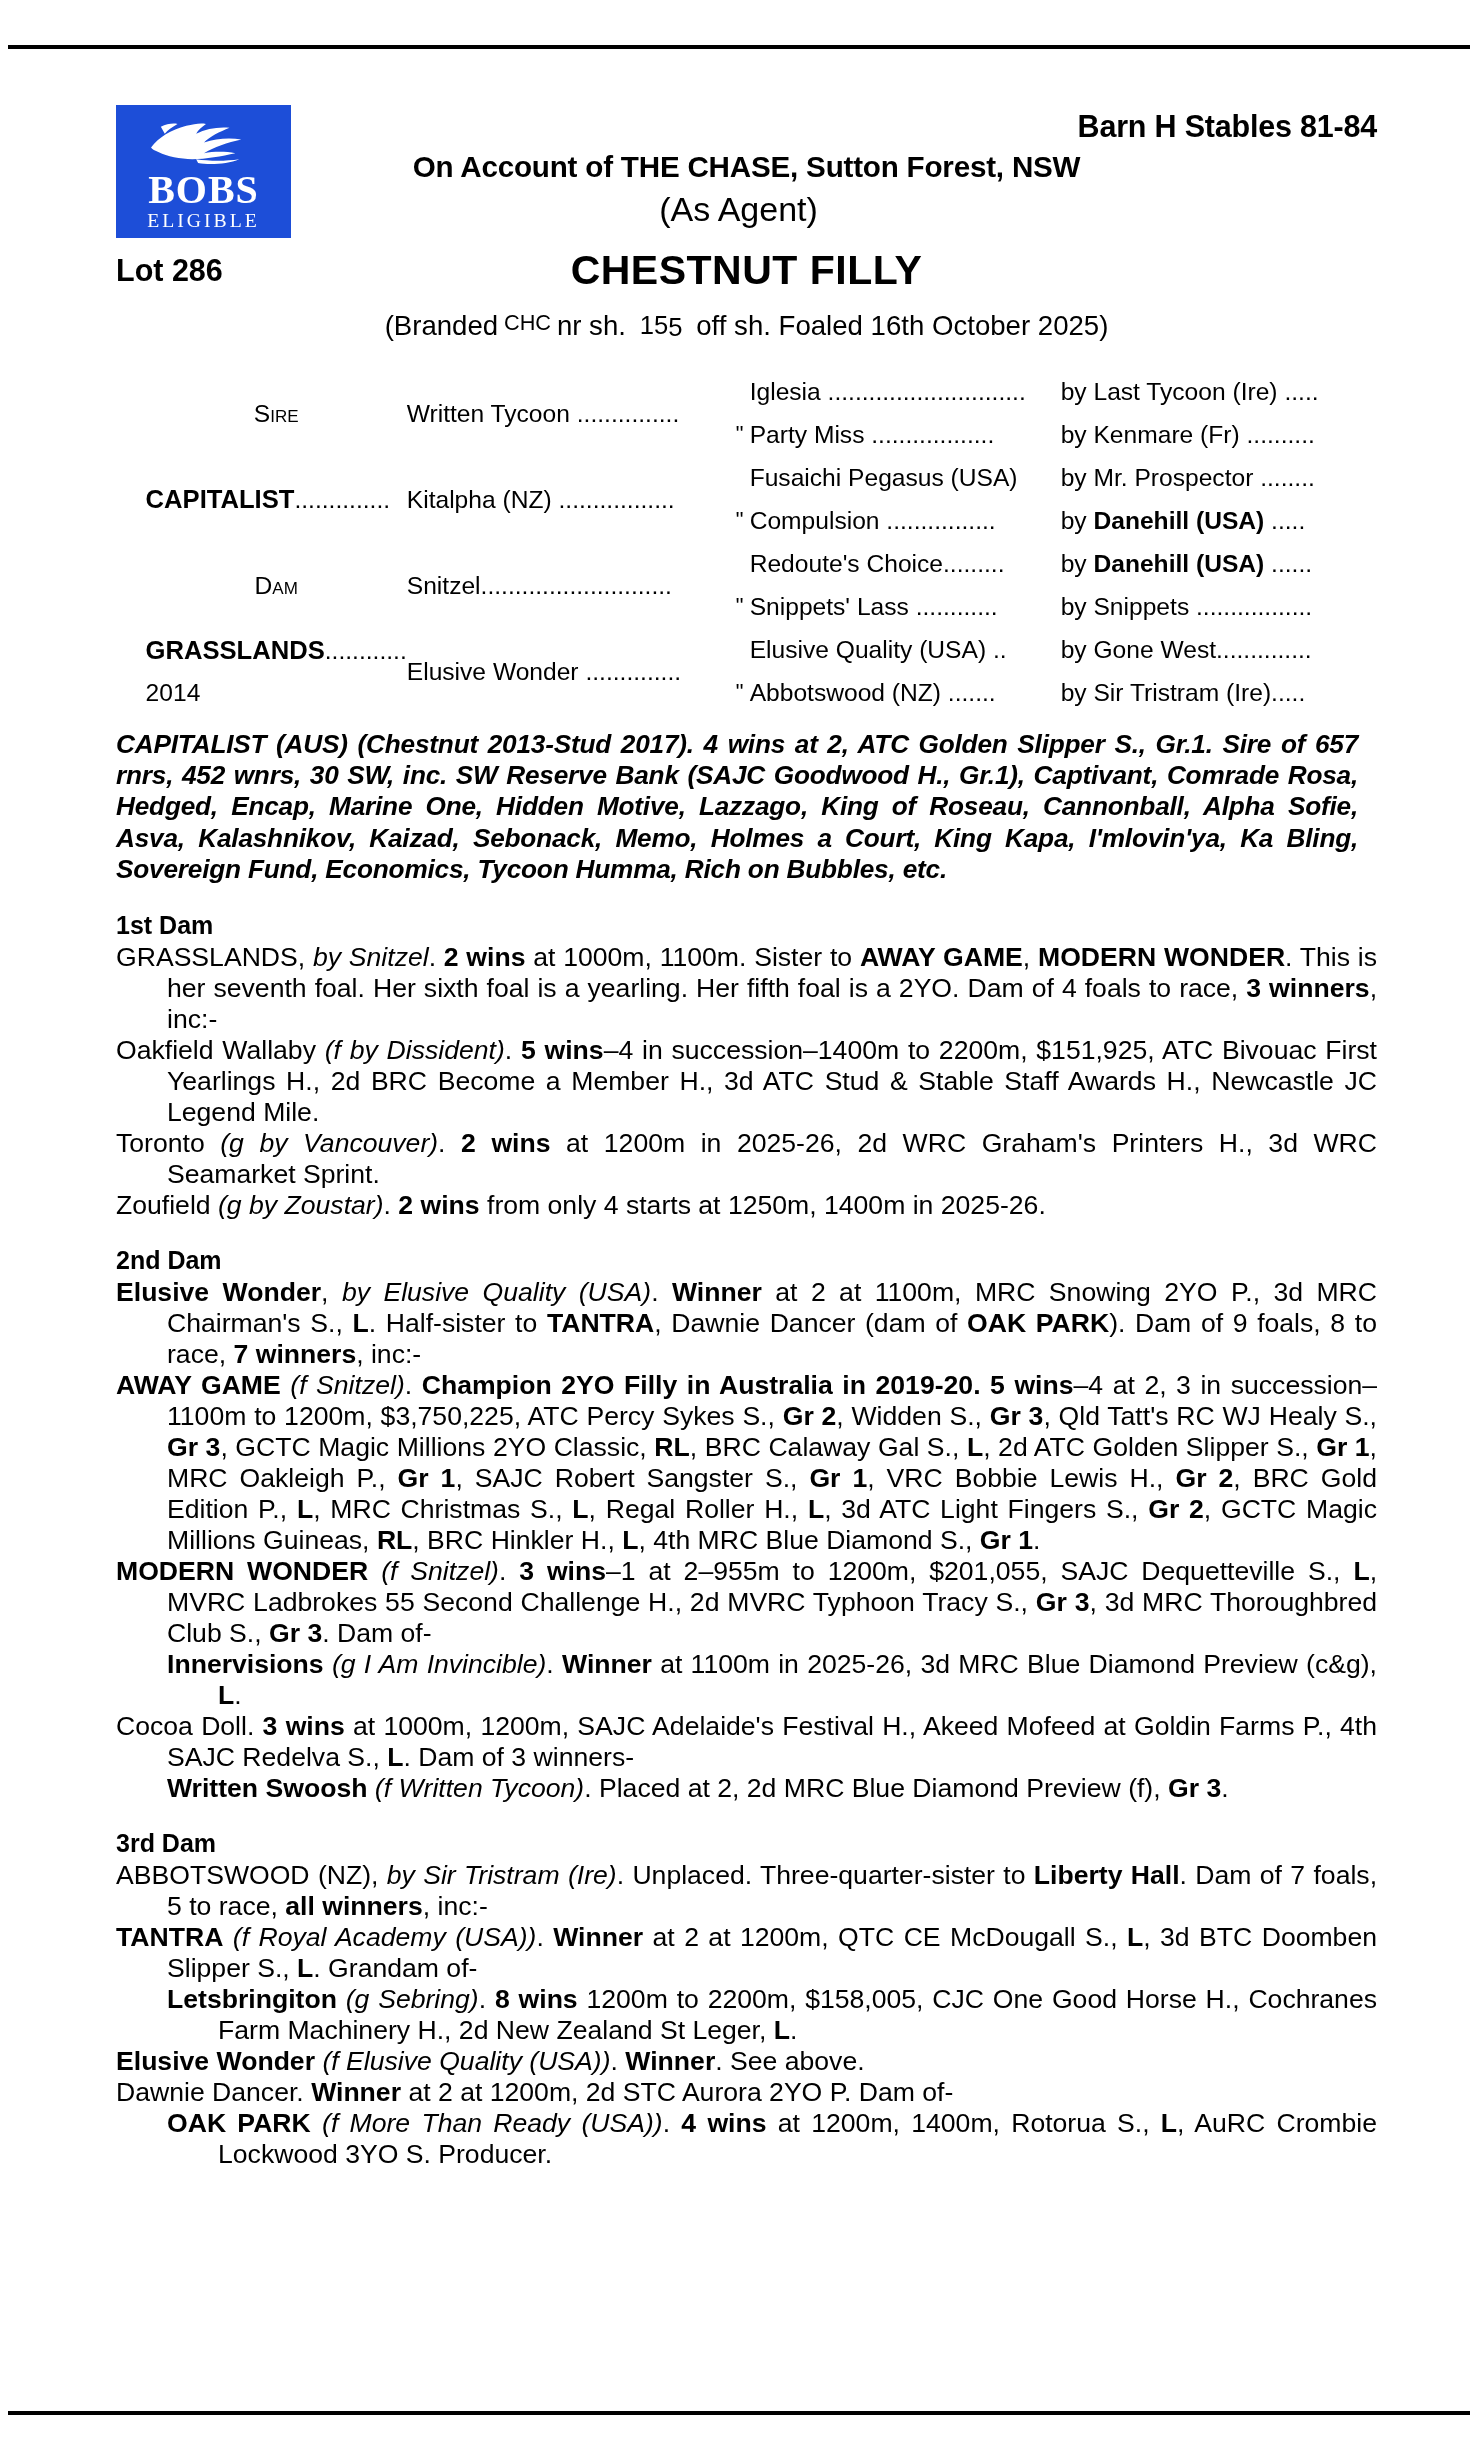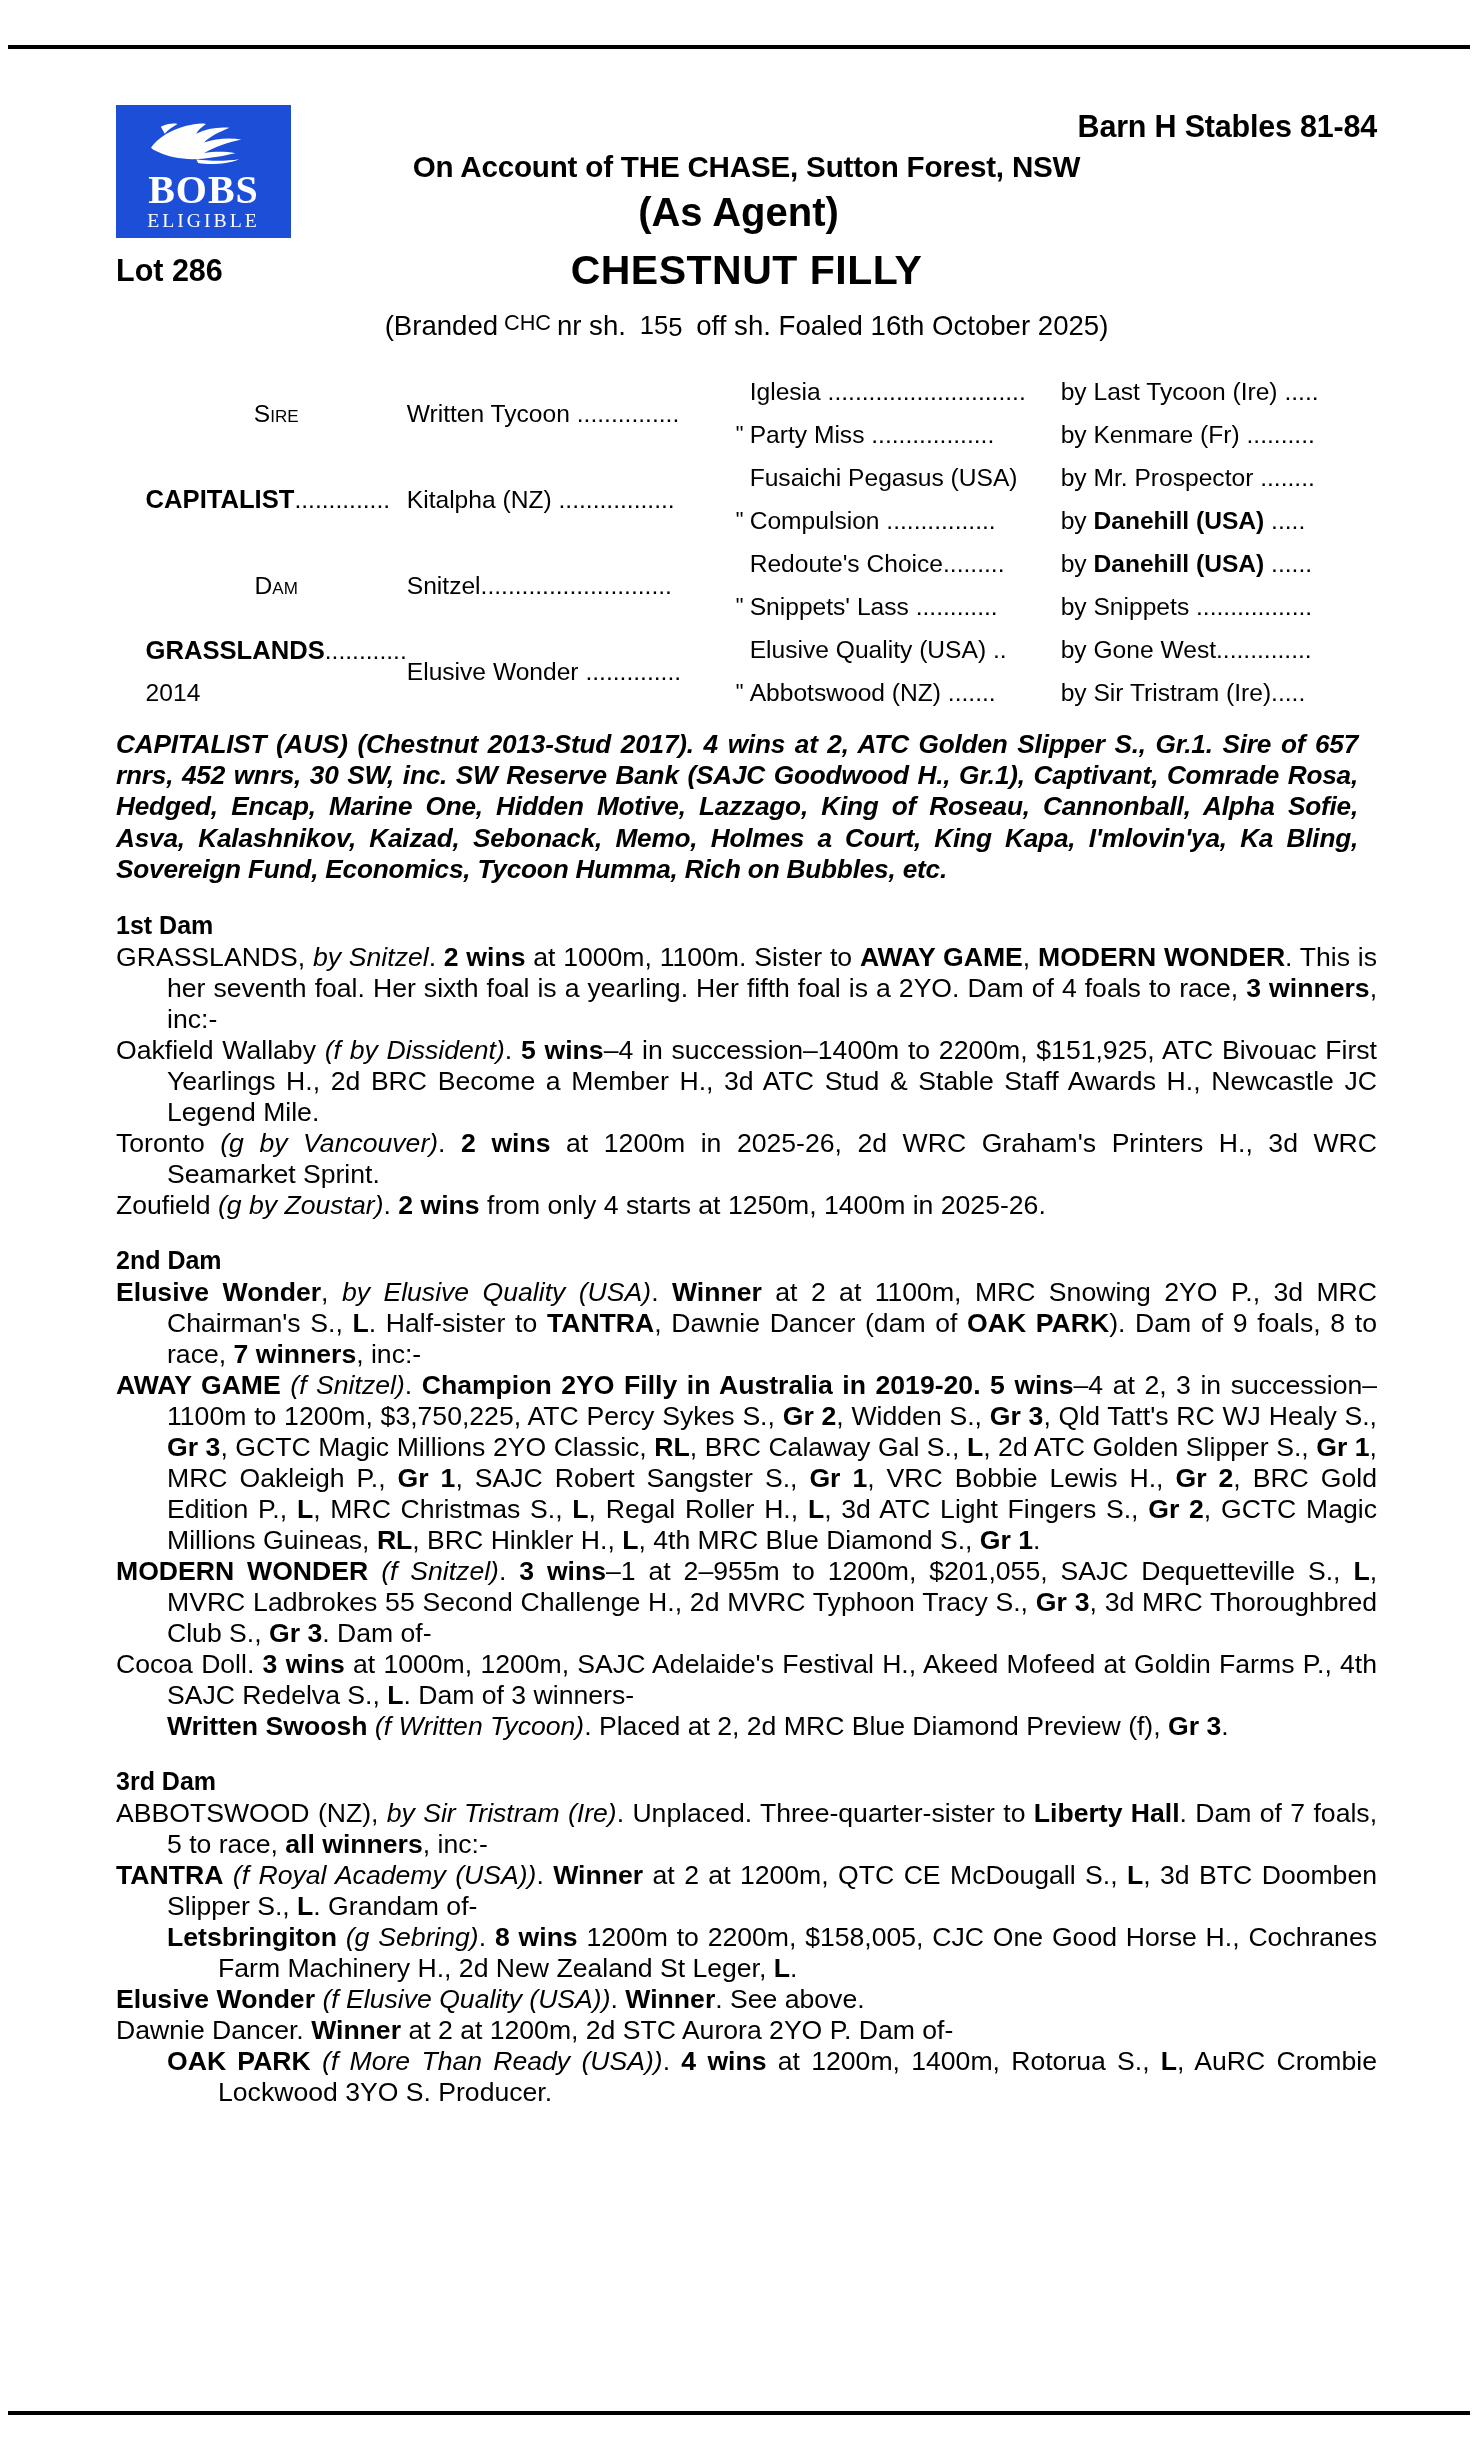--- a/index.html
+++ b/index.html
@@ -35,21 +35,21 @@
   .barn{
     position:absolute;right:0;top:13.8px;
     font-weight:bold;font-size:30.5px;letter-spacing:-0.2px;
   }
   .acct{
     position:absolute;left:0;right:0;top:55px;text-align:center;
     font-weight:bold;font-size:29.6px;letter-spacing:-0.2px;
   }
   .agent{
     position:absolute;left:0;right:16px;top:95px;text-align:center;
-    font-weight:bold;font-size:40px;
+    font-weight:normal;font-size:34px;
   }
 
   
   .titlerow{position:relative;height:49px;}
   .lot{position:absolute;left:0;top:0;font-weight:bold;font-size:30.5px;}
   .coltitle{
     position:absolute;left:0;right:0;top:-5.9px;text-align:center;
     font-weight:bold;font-size:41px;letter-spacing:0.5px;
   }
   .brandline{
@@ -207,20 +207,21 @@
     <div id="dam-sections">
         <h2 class="dam">1st Dam</h2>
         <p class="e">GRASSLANDS, <i>by Snitzel</i>. <b>2 wins</b> at 1000m, 1100m. Sister to <b>AWAY GAME</b>, <b>MODERN WONDER</b>. This is her seventh foal. Her sixth foal is a yearling. Her fifth foal is a 2YO. Dam of 4 foals to race, <b>3 winners</b>, inc:-</p>
         <p class="e">Oakfield Wallaby <i>(f by Dissident)</i>. <b>5 wins</b>–4 in succession–1400m to 2200m, $151,925, ATC Bivouac First Yearlings H., 2d BRC Become a Member H., 3d ATC Stud &amp; Stable Staff Awards H., Newcastle JC Legend Mile.</p>
         <p class="e">Toronto <i>(g by Vancouver)</i>. <b>2 wins</b> at 1200m in 2025-26, 2d WRC Graham's Printers H., 3d WRC Seamarket Sprint.</p>
         <p class="e">Zoufield <i>(g by Zoustar)</i>. <b>2 wins</b> from only 4 starts at 1250m, 1400m in 2025-26.</p>
         <h2 class="dam">2nd Dam</h2>
         <p class="e"><b>Elusive Wonder</b>, <i>by Elusive Quality (USA)</i>. <b>Winner</b> at 2 at 1100m, MRC Snowing 2YO P., 3d MRC Chairman's S., <b>L</b>. Half-sister to <b>TANTRA</b>, Dawnie Dancer (dam of <b>OAK PARK</b>). Dam of 9 foals, 8 to race, <b>7 winners</b>, inc:-</p>
         <p class="e"><b>AWAY GAME</b> <i>(f Snitzel)</i>. <b>Champion 2YO Filly in Australia in 2019-20. 5 wins</b>–4 at 2, 3 in succession–1100m to 1200m, $3,750,225, ATC Percy Sykes S., <b>Gr 2</b>, Widden S., <b>Gr 3</b>, Qld Tatt's RC WJ Healy S., <b>Gr 3</b>, GCTC Magic Millions 2YO Classic, <b>RL</b>, BRC Calaway Gal S., <b>L</b>, 2d ATC Golden Slipper S., <b>Gr 1</b>, MRC Oakleigh P., <b>Gr 1</b>, SAJC Robert Sangster S., <b>Gr 1</b>, VRC Bobbie Lewis H., <b>Gr 2</b>, BRC Gold Edition P., <b>L</b>, MRC Christmas S., <b>L</b>, Regal Roller H., <b>L</b>, 3d ATC Light Fingers S., <b>Gr 2</b>, GCTC Magic Millions Guineas, <b>RL</b>, BRC Hinkler H., <b>L</b>, 4th MRC Blue Diamond S., <b>Gr 1</b>.</p>
         <p class="e"><b>MODERN WONDER</b> <i>(f Snitzel)</i>. <b>3 wins</b>–1 at 2–955m to 1200m, $201,055, SAJC Dequetteville S., <b>L</b>, MVRC Ladbrokes 55 Second Challenge H., 2d MVRC Typhoon Tracy S., <b>Gr 3</b>, 3d MRC Thoroughbred Club S., <b>Gr 3</b>. Dam of-</p>
+        <p class="e lv2"><b>Innervisions</b> <i>(g I Am Invincible)</i>. <b>Winner</b> at 1100m in 2025-26, 3d MRC Blue Diamond Preview (c&amp;g), <b>L</b>.</p>
         <p class="e">Cocoa Doll. <b>3 wins</b> at 1000m, 1200m, SAJC Adelaide's Festival H., Akeed Mofeed at Goldin Farms P., 4th SAJC Redelva S., <b>L</b>. Dam of 3 winners-</p>
         <p class="e lv2"><b>Written Swoosh</b> <i>(f Written Tycoon)</i>. Placed at 2, 2d MRC Blue Diamond Preview (f), <b>Gr 3</b>.</p>
         <h2 class="dam">3rd Dam</h2>
         <p class="e">ABBOTSWOOD (NZ), <i>by Sir Tristram (Ire)</i>. Unplaced. Three-quarter-sister to <b>Liberty Hall</b>. Dam of 7 foals, 5 to race, <b>all winners</b>, inc:-</p>
         <p class="e"><b>TANTRA</b> <i>(f Royal Academy (USA))</i>. <b>Winner</b> at 2 at 1200m, QTC CE McDougall S., <b>L</b>, 3d BTC Doomben Slipper S., <b>L</b>. Grandam of-</p>
         <p class="e lv2"><b>Letsbringiton</b> <i>(g Sebring)</i>. <b>8 wins</b> 1200m to 2200m, $158,005, CJC One Good Horse H., Cochranes Farm Machinery H., 2d New Zealand St Leger, <b>L</b>.</p>
         <p class="e"><b>Elusive Wonder</b> <i>(f Elusive Quality (USA))</i>. <b>Winner</b>. See above.</p>
         <p class="e">Dawnie Dancer. <b>Winner</b> at 2 at 1200m, 2d STC Aurora 2YO P. Dam of-</p>
         <p class="e lv2"><b>OAK PARK</b> <i>(f More Than Ready (USA))</i>. <b>4 wins</b> at 1200m, 1400m, Rotorua S., <b>L</b>, AuRC Crombie Lockwood 3YO S. Producer.</p>
       </div>

